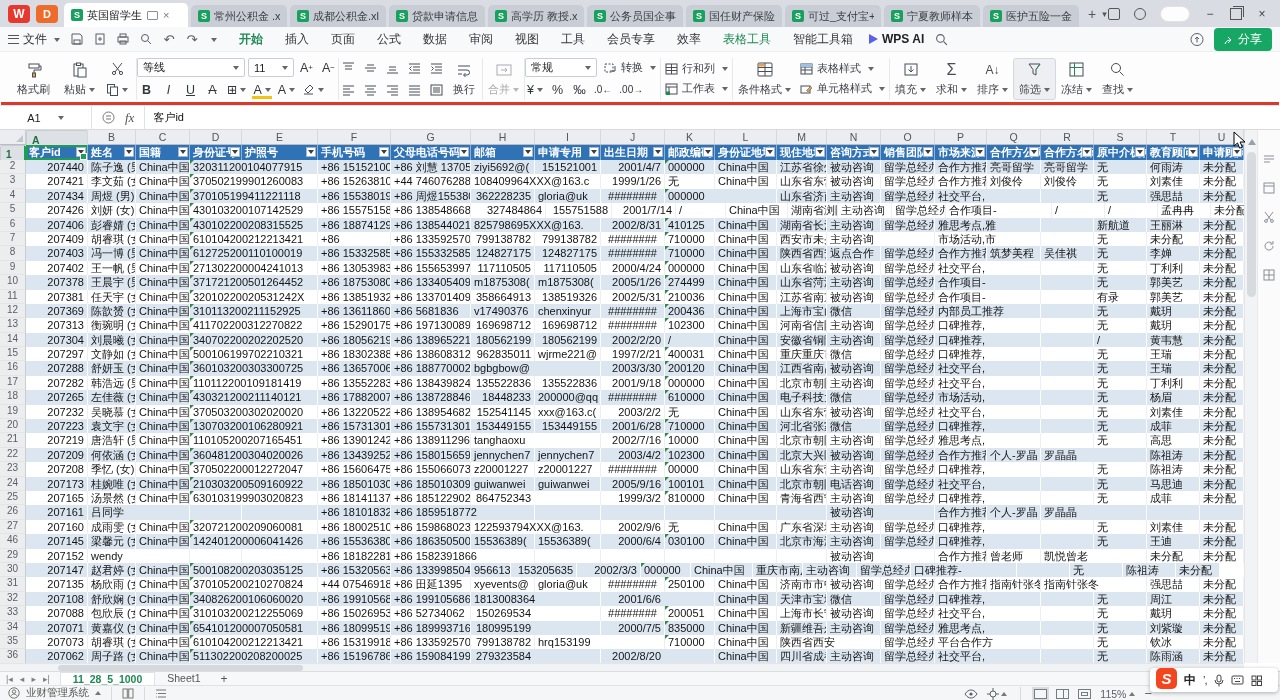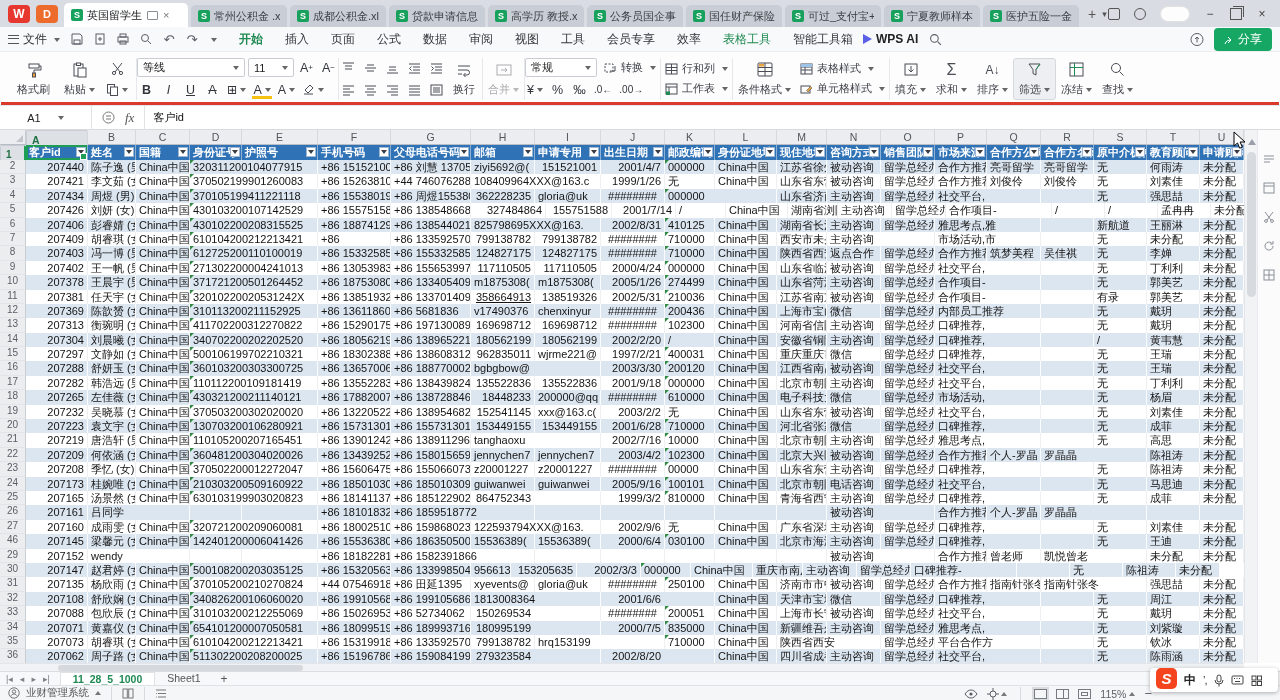--- a/index.html
+++ b/index.html
@@ -36,21 +36,21 @@
   .hamb{display:inline-block;width:11px;height:9px;border-top:1.5px solid #555;border-bottom:1.5px solid #555;position:relative;}
   .hamb:before{content:'';position:absolute;left:0;top:2.5px;width:11px;border-top:1.5px solid #555;}
   .qicons{display:flex;align-items:center;gap:9px;margin-right:12px;color:#5a5e66;}
   .qi{width:14px;height:14px;display:flex;align-items:center;justify-content:center;font-size:13px;}
   .menu-items{display:flex;align-items:center;gap:2px;}
   .mi{padding:3px 10px;font-size:12px;color:#33373d;position:relative;cursor:default;white-space:nowrap;}
   .mi.active{color:#1f8a53;font-weight:bold;}
   .mi.active:after{content:'';position:absolute;left:10px;right:10px;bottom:-3px;height:2px;background:#21a35a;}
   .mi.green{color:#1f8a53;}
   .vdiv{width:1px;height:13px;background:#d7dade;margin:0 4px;}
-  .ai-chip{display:flex;align-items:center;gap:4px;font-size:12px;color:#222;font-weight:bold;}
+  .ai-chip{display:flex;align-items:center;gap:4px;margin-left:6px;font-size:12px;color:#222;font-weight:bold;}
   .ai-tri{width:0;height:0;border-left:9px solid #5b5fe8;border-top:5px solid transparent;border-bottom:5px solid transparent;}
   .mb-right{position:absolute;right:8px;top:0;height:25px;display:flex;align-items:center;gap:10px;}
   .share-btn{display:flex;align-items:center;gap:4px;background:#16a765;color:#fff;font-size:12px;padding:3px 10px;border-radius:4px;border:none;}
 
   
   .ribbon{position:absolute;left:0;top:52px;width:1280px;height:54px;background:#fdfdfe;border-bottom:1px solid #e3e5e8;display:flex;align-items:center;padding:0 6px;}
   .rgroup{display:flex;align-items:center;gap:4px;padding:0 6px;height:48px;}
   .rdiv{width:1px;height:42px;background:#e6e8ec;flex:none;}
   .rbig{display:flex;flex-direction:column;align-items:center;justify-content:center;gap:3px;padding:2px 5px;font-size:11px;color:#3d3f45;min-width:36px;}
   .rbig.active{background:#edeff2;border:1px solid #d5d8dd;border-radius:3px;}
@@ -873,21 +873,21 @@
       </div>
       <div class="grow plain">
         <div class="gut">11</div>
         <div class="dcell ar" style="width: 62px;">207381</div>
         <div class="dcell" style="width: 48px;">任天宇 (女</div>
         <div class="dcell" style="width: 54px;">China中国</div>
         <div class="dcell ovf tri" style="width: 52px;">32010220020531242X</div>
         <div class="dcell" style="width: 76px;"></div>
         <div class="dcell" style="width: 73px;">+86 13851932</div>
         <div class="dcell" style="width: 80px;">+86 1337014094</div>
-        <div class="dcell ar" style="width: 64px; text-decoration: underline;">358664913</div>
+        <div class="dcell ar" style="width: 64px;">358664913</div>
         <div class="dcell ar" style="width: 66px;">138519326</div>
         <div class="dcell ar" style="width: 64px;">2002/5/31</div>
         <div class="dcell tri" style="width: 50px;">210036</div>
         <div class="dcell" style="width: 62px;">China中国</div>
         <div class="dcell" style="width: 50px;">江苏省南京</div>
         <div class="dcell" style="width: 54px;">被动咨询</div>
         <div class="dcell" style="width: 54px;">留学总经办</div>
         <div class="dcell ovf" style="width: 52px;">合作项目-</div>
         <div class="dcell" style="width: 54px;"></div>
         <div class="dcell" style="width: 53px;"></div>

